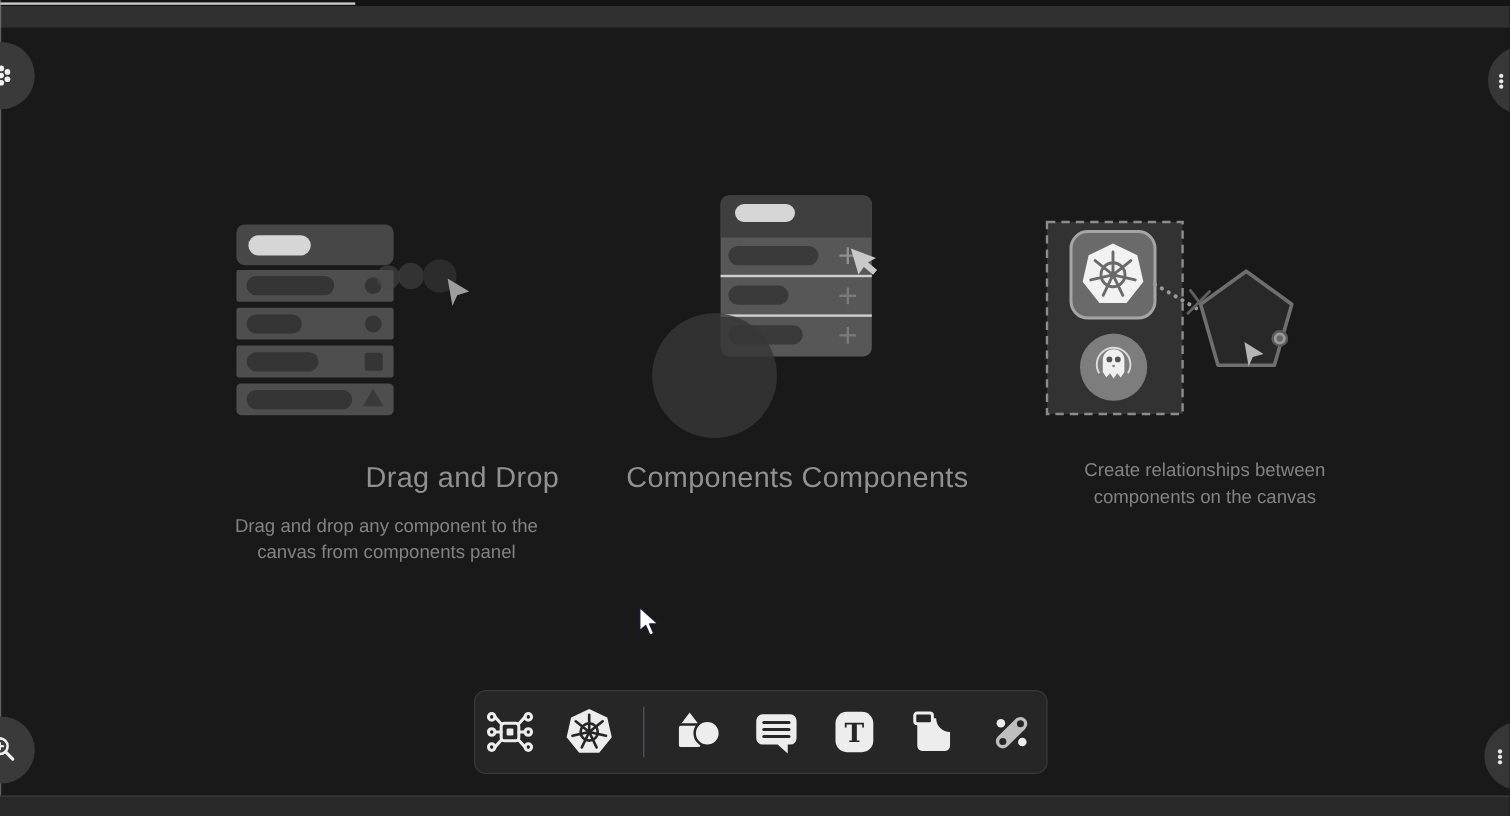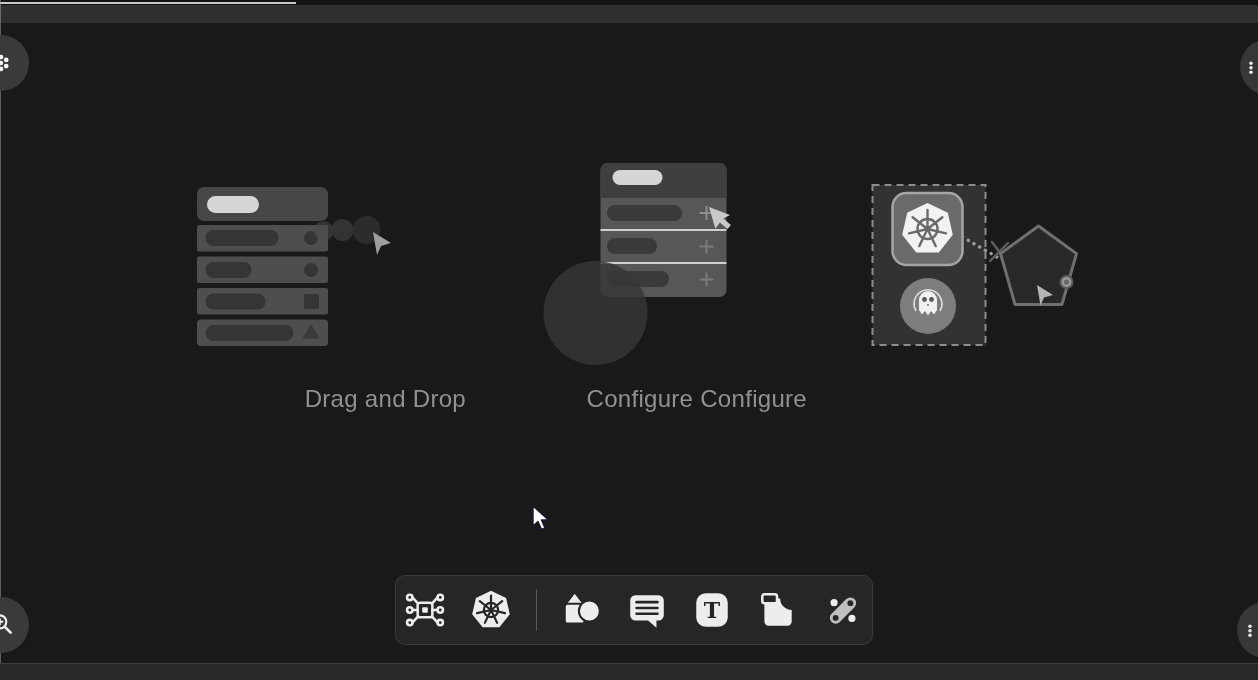--- a/index.html
+++ b/index.html
@@ -125,20 +125,21 @@
         <path d="M135 147 L143.5 161.5 L126.5 161.5 Z" fill="#3a3a3a"></path>
 
         <circle cx="147.5" cy="54" r="10" fill="#4a4a4a" opacity="0.55"></circle>
         <circle cx="166.5" cy="53" r="11" fill="#3a3a3a" opacity="0.8"></circle>
         <circle cx="190.5" cy="53" r="14" fill="#2c2c2c"></circle>
 
         <path d="M197 55 l18 11 l-10 3 l-4 9 z" fill="#9e9e9e"></path>
       </svg>
     </div>
     <div class="step-title">Drag and Drop</div>
+    <div class="step-desc">Drag and drop any component to the canvas from components panel</div>
   </div>
 
   <div class="col">
     <div class="illus">
       <svg class="illus-2" width="200" height="214" viewBox="0 0 200 214">
 
         <rect x="63.5" y="8" width="126" height="134" rx="7" fill="#575757"></rect>
 
         <path d="M70.5 8 h112 a7 7 0 0 1 7 7 v28 h-126 v-28 a7 7 0 0 1 7 -7 z" fill="#3f3f3f"></path>
         <rect x="75.5" y="15" width="50" height="15" rx="7.5" fill="#d6d6d6"></rect>
@@ -161,21 +162,21 @@
         <g stroke="#7b7b7b" stroke-width="2">
             <line x1="169.5" y1="117.5" x2="169.5" y2="131.5"></line>
             <line x1="162.5" y1="124.5" x2="176.5" y2="124.5"></line>
           </g>
 
         <path d="M172 52 l6.4 21.7 l4.5 -6.2 l7.6 6.4 l3.4 -3.9 l-7.6 -6.4 l6.7 -3.6 z" fill="#c9c9c9"></path>
 
         <circle cx="58.5" cy="158" r="52" fill="rgba(55,55,55,0.82)"></circle>
       </svg>
     </div>
-    <div class="step-title">Configure Configure</div>
+    <div class="step-title">Components Components</div>
   </div>
 
   <div class="col">
     <div class="illus">
       <svg class="illus-3" width="224" height="178" viewBox="0 0 224 178">
 
         <rect x="6.5" y="12" width="113" height="160" fill="#323232" stroke="#8c8c8c" stroke-width="2" stroke-dasharray="7 5"></rect>
 
         <rect x="26.5" y="20" width="70" height="72" rx="14" fill="#6a6a6a" stroke="#a5a5a5" stroke-width="2.5"></rect>
         <g>
@@ -208,20 +209,21 @@
           <line x1="142" y1="70" x2="124" y2="88"></line>
         </g>
 
         <polygon points="172.5,53 210.5,80.6 196,131.4 149,131.4 134.5,80.6" fill="#282828" stroke="#6f6f6f" stroke-width="3" stroke-linejoin="round"></polygon>
         <circle cx="200.5" cy="109" r="6" fill="#999999" stroke="#5a5a5a" stroke-width="2"></circle>
         <circle cx="200.5" cy="109" r="2.6" fill="#666666"></circle>
 
         <path d="M171 112 l16 10 l-9 2.5 l-3.5 8 z" fill="#b5b5b5"></path>
       </svg>
     </div>
+    <div class="step-desc">Create relationships between components on the canvas</div>
   </div>
 </div>
 
 <div class="dock">
 
   <button class="dock-btn">
     <svg width="42" height="42" viewBox="0 0 40 40">
       <g stroke="#ededed" fill="none" stroke-width="2.4" stroke-linecap="round">
         <rect x="13" y="13" width="14" height="14" rx="2.5"></rect>
         <circle cx="5.5" cy="8" r="2.6"></circle>

